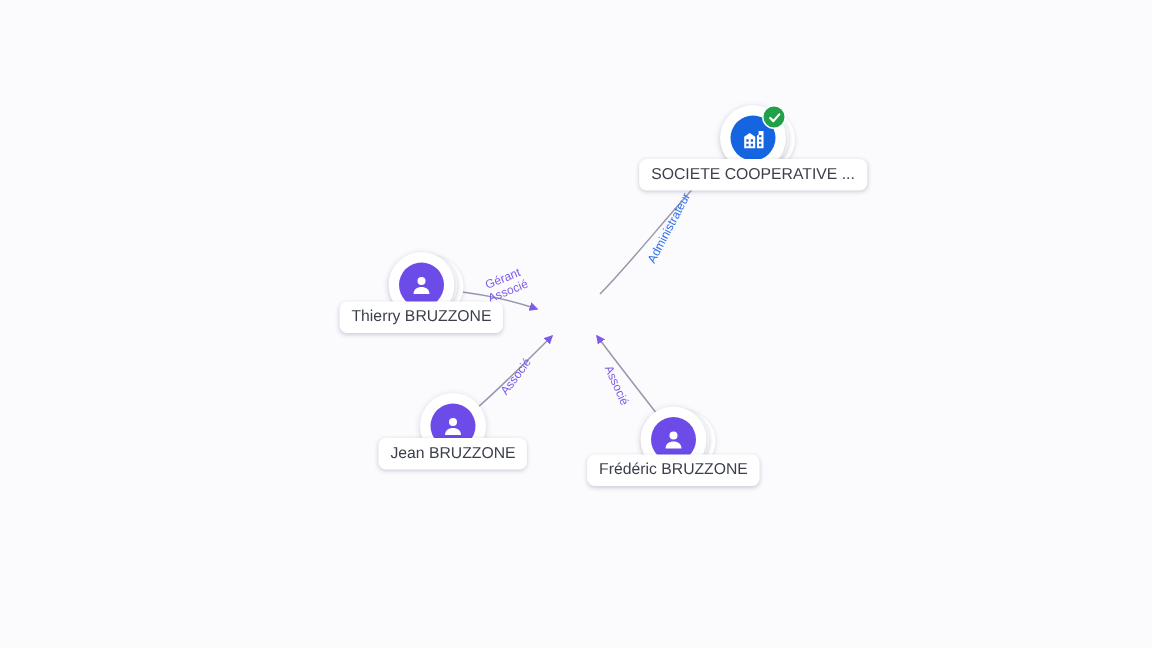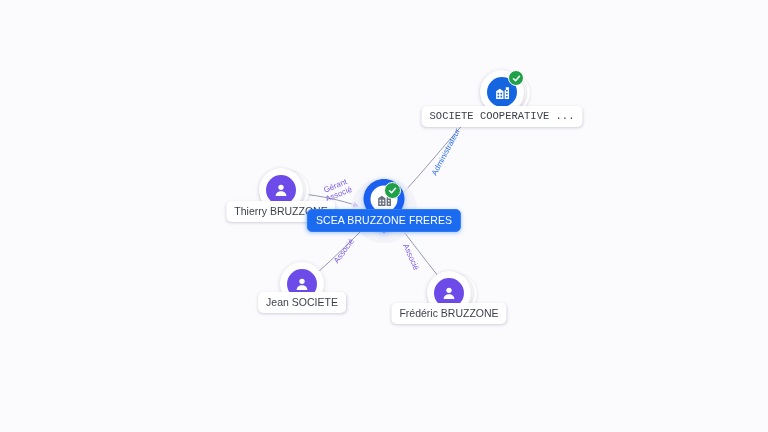--- a/index.html
+++ b/index.html
@@ -99,21 +99,21 @@
   </div>
 
   <div class="edge-label purple" style="left:344px;top:251px;transform:translate(-50%,-50%) rotate(-53deg);">
     <div>Associé</div>
   </div>
 
   <div class="edge-label purple" style="left:411px;top:257px;transform:translate(-50%,-50%) rotate(66deg);">
     <div>Associé</div>
   </div>
 
-  <div class="node" style="left:502px;top:92px;font-family:Liberation Mono, monospace;">
+  <div class="node" style="left:502px;top:92px;">
     <div class="node-visual">
       <div class="stack s1"></div>
       <div class="stack s2"></div>
       <div class="stack s3"></div>
       <div class="disc"></div>
       <div class="avatar company">
         <svg width="17" height="17" viewBox="0 0 24 24" fill="#ffffff">
           <path d="M3 21V10.2l5.2-3.6L13.4 10.2V21H3zm2-2h2.2v-2.4H5V19zm0-4.2h2.2v-2.4H5v2.4zm4.2 4.2h2.2v-2.4H9.2V19zm0-4.2h2.2v-2.4H9.2v2.4zM15 21V9.2l1.6-1.1V4.6h4.6V21H15zm2-2h2.2v-2.2H17V19zm0-4.2h2.2v-2.2H17v2.2zm0-4.2h2.2V8.4H17v2.2z"></path>
         </svg>
       </div>
@@ -145,57 +145,33 @@
   <div class="node" style="left:302px;top:284px;">
     <div class="node-visual">
       <div class="disc"></div>
       <div class="avatar person">
         <svg width="16" height="16" viewBox="0 0 24 24" fill="#ffffff">
           <circle cx="12" cy="8" r="4"></circle>
           <path d="M4 21c0-4.4 3.6-7 8-7s8 2.6 8 7H4z"></path>
         </svg>
       </div>
     </div>
-    <div class="label" style="top:30px;">Jean SOCIETE</div>
+    <div class="label" style="top:30px;">Jean BRUZZONE</div>
   </div>
 
   <div class="node" style="left:449px;top:293px;text-decoration:underline;">
     <div class="node-visual">
       <div class="stack s1"></div>
       <div class="stack s2"></div>
       <div class="stack s3"></div>
       <div class="disc"></div>
       <div class="avatar person">
         <svg width="16" height="16" viewBox="0 0 24 24" fill="#ffffff">
           <circle cx="12" cy="8" r="4"></circle>
           <path d="M4 21c0-4.4 3.6-7 8-7s8 2.6 8 7H4z"></path>
         </svg>
       </div>
     </div>
     <div class="label" style="top:32px;">Frédéric BRUZZONE</div>
   </div>
 
-  <div class="node" style="left:384px;top:210px;">
-
-    <div style="position:absolute;left:50%;top:50%;width:66px;height:66px;margin:-33px 0 0 -33px;
-                border-radius:50%;background:#f0f0f6;opacity:.75;"></div>
-
-    <div style="position:relative;width:52px;height:60px;margin:-8px auto 0;">
-      <svg width="52" height="60" viewBox="0 0 52 60" style="display:block;filter:drop-shadow(0 2px 3px rgba(26,107,240,.35));">
-        <path d="M26 3 C14.5 3 5.5 12 5.5 23.2 C5.5 36 26 57 26 57 C26 57 46.5 36 46.5 23.2 C46.5 12 37.5 3 26 3 Z" fill="#1a5ff0"></path>
-        <circle cx="26" cy="23" r="13.5" fill="#ffffff"></circle>
-      </svg>
-      <div style="position:absolute;left:17px;top:14px;width:18px;height:18px;display:flex;align-items:center;justify-content:center;">
-        <svg width="17" height="17" viewBox="0 0 24 24" fill="#6b7280">
-          <path d="M3 21V10.2l5.2-3.6L13.4 10.2V21H3zm2-2h2.2v-2.4H5V19zm0-4.2h2.2v-2.4H5v2.4zm4.2 4.2h2.2v-2.4H9.2V19zm0-4.2h2.2v-2.4H9.2v2.4zM15 21V9.2l1.6-1.1V4.6h4.6V21H15zm2-2h2.2v-2.2H17V19zm0-4.2h2.2v-2.2H17v2.2zm0-4.2h2.2V8.4H17v2.2z"></path>
-        </svg>
-      </div>
-      <div class="check" style="right:9px;top:6px;width:15px;height:15px;">
-        <svg width="9" height="9" viewBox="0 0 24 24" fill="none" stroke="#ffffff" stroke-width="4" stroke-linecap="round" stroke-linejoin="round">
-          <path d="M4 12.5 L9.5 18 L20 6"></path>
-        </svg>
-      </div>
-    </div>
-
-    <div class="label primary" style="top:25px;">SCEA BRUZZONE FRERES</div>
-  </div>
 
 </div>
 
 </body></html>

